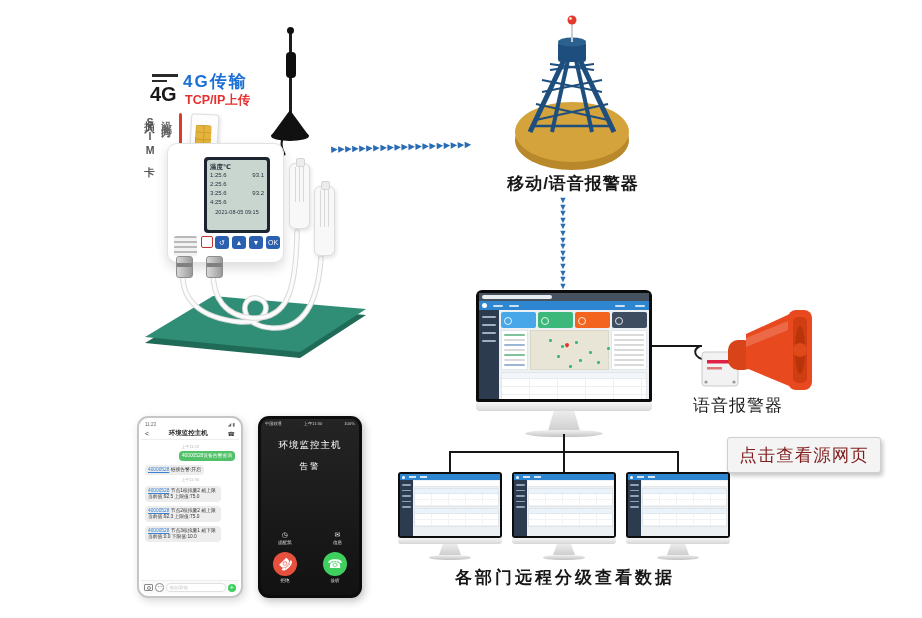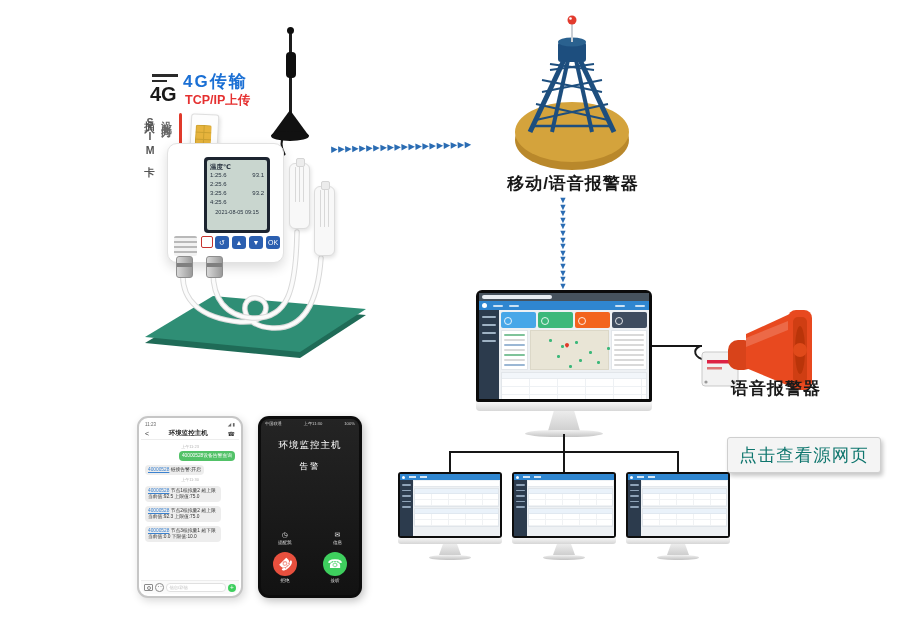--- a/index.html
+++ b/index.html
@@ -103,25 +103,25 @@
   .tbl-row{height:7px;border-bottom:1px solid #eef1f4;
            background:repeating-linear-gradient(90deg,transparent 0 27px,#eef1f4 27px 28px);}
   .mm-chin{position:absolute;left:0;top:112px;width:176px;height:9px;background:linear-gradient(#f7f7f7,#d8d8d8);border-radius:0 0 4px 4px;}
   .mm-neck{position:absolute;left:72px;top:121px;width:32px;height:20px;background:linear-gradient(#ececec,#cfcfcf);
            clip-path:polygon(18% 0,82% 0,100% 100%,0 100%);}
   .mm-base{position:absolute;left:49px;top:140px;width:78px;height:7px;background:linear-gradient(#f2f2f2,#c4c4c4);border-radius:50%/60%;}
 
   
   .line-speaker{left:652px;top:345px;width:50px;height:2px;background:#161616;}
   .speaker-svg{left:688px;top:302px;}
-  .speaker-label{left:693px;top:377px;width:128px;text-align:right;font-size:17px;font-weight:bold;letter-spacing:1px;}
+  .speaker-label{left:693px;top:394px;width:128px;text-align:left;font-size:17px;font-weight:normal;letter-spacing:1px;}
 
   
   .watermark{left:727px;top:437px;width:152px;height:34px;background:#f4f4f4;border:1px solid #cfcfcf;border-radius:3px;
-             box-shadow:2px 3px 4px rgba(0,0,0,.22);color:#0f766e;font-size:17.5px;line-height:34px;text-align:center;letter-spacing:1px;cursor:pointer;}
+             box-shadow:2px 3px 4px rgba(0,0,0,.22);color:#7f1d1d;font-size:17.5px;line-height:34px;text-align:center;letter-spacing:1px;cursor:pointer;}
 
   
   .alert-title{font-size:20px;font-weight:bold;letter-spacing:1px;}
   .alert-title .red{color:#e32222;} .alert-title .blk{color:#111;}
   .sms-title{left:137px;top:381px;width:106px;text-align:center;}
   .ring-title{left:258px;top:381px;width:104px;text-align:center;}
 
   
   .phone-sms{left:137px;top:416px;width:106px;height:182px;background:#fff;border:2px solid #c6c6c6;border-radius:11px;
              padding:2px;box-sizing:border-box;box-shadow:2px 3px 8px rgba(0,0,0,.15);}
@@ -544,14 +544,15 @@
               </div>
       </div>
           </div>
     </div>
       </div>
     <div class="sm-chin"></div>
     <div class="sm-neck"></div>
     <div class="sm-base"></div>
   </div>
 
+  <div class="abs branch-caption">各部门远程分级查看数据</div>
 
 </div>
 
 </body></html>

